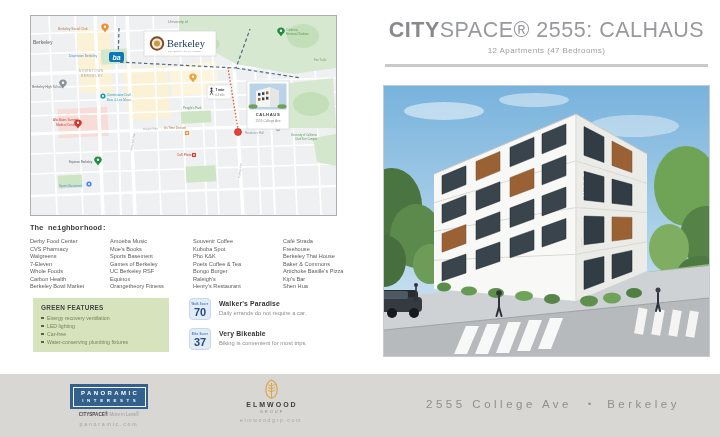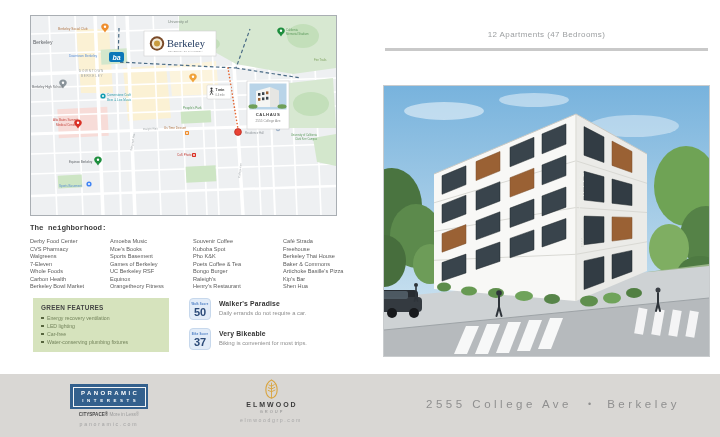--- a/index.html
+++ b/index.html
@@ -25,21 +25,21 @@
   .score-badge .bl{font-size:2.8px;font-weight:bold;color:#4a7cc2;margin-top:3px;letter-spacing:.2px;}
   .score-badge .bv{font-size:11px;font-weight:bold;color:#2b4a78;line-height:1;margin-top:1px;}
   .score-txt{margin-left:8px;padding-top:2px;}
   .score-txt .st{font-size:6.8px;font-weight:bold;color:#333;letter-spacing:.2px;}
   .score-txt .sd{font-size:5.8px;color:#8d8d8d;margin-top:2.5px;}
   
   .hdr{left:385px;top:18px;width:323px;text-align:center;}
   .hdr h1{margin:0;font-size:21.5px;letter-spacing:.5px;white-space:nowrap;}
   .hdr .tb{font-weight:bold;color:#87898c;}
   .hdr .tr{font-weight:normal;color:#97999c;}
-  .hdr .sub{margin-top:12px;font-size:8px;color:#9b9ea0;letter-spacing:.4px;}
+  .hdr .sub{margin-top:3px;font-size:8px;color:#9b9ea0;letter-spacing:.4px;}
   .hdr .rule{margin-top:9px;height:3px;background:#c9c9c9;}
   
   .render-panel{left:383px;top:85px;width:325px;height:270px;border:1px solid #c9ccce;background:#cfe3f0;}
   
   .footer{left:0;top:374px;width:720px;height:63px;background:#d9d7d4;}
   .pi-block{left:70px;top:10px;width:78px;text-align:center;}
   .pi-box{background:#33608d;padding:2.5px;}
   .pi-inner{border:1px solid #f2f4f6;padding:2.5px 0 3px 0;}
   .pi-l1{color:#fff;font-size:6px;font-weight:bold;letter-spacing:2.4px;padding-left:2.4px;}
   .pi-l2{color:#fff;font-size:4.4px;font-weight:bold;letter-spacing:3.6px;padding-left:3.6px;margin-top:1.5px;}
@@ -267,40 +267,41 @@
     <li>LED lighting</li>
     <li>Car-free</li>
     <li>Water-conserving plumbing fixtures</li>
   </ul>
 </div>
 
 <div class="abs scores">
   <div class="score-row">
     <div class="score-badge">
       <div class="bl">Walk Score</div>
-      <div class="bv">50</div>
+      <div class="bv">70</div>
     </div>
     <div class="score-txt">
       <div class="st">Walker's Paradise</div>
       <div class="sd">Daily errands do not require a car.</div>
     </div>
   </div>
   <div class="score-row">
     <div class="score-badge">
       <div class="bl">Bike Score</div>
       <div class="bv">37</div>
     </div>
     <div class="score-txt">
       <div class="st">Very Bikeable</div>
       <div class="sd">Biking is convenient for most trips.</div>
     </div>
   </div>
 </div>
 
 <div class="abs hdr">
+  <h1><span class="tb">CITY</span><span class="tr">SPACE® 2555: CALHAUS</span></h1>
   <div class="sub">12 Apartments (47 Bedrooms)</div>
   <div class="rule"></div>
 </div>
 
 <div class="abs render-panel">
 <svg width="325" height="270" viewBox="0 0 325 270">
   <defs>
     <linearGradient id="sky" x1="0" y1="0" x2="0" y2="1">
       <stop offset="0" stop-color="#78b3dd"></stop>
           <stop offset="0.7" stop-color="#bcd9ec"></stop>

